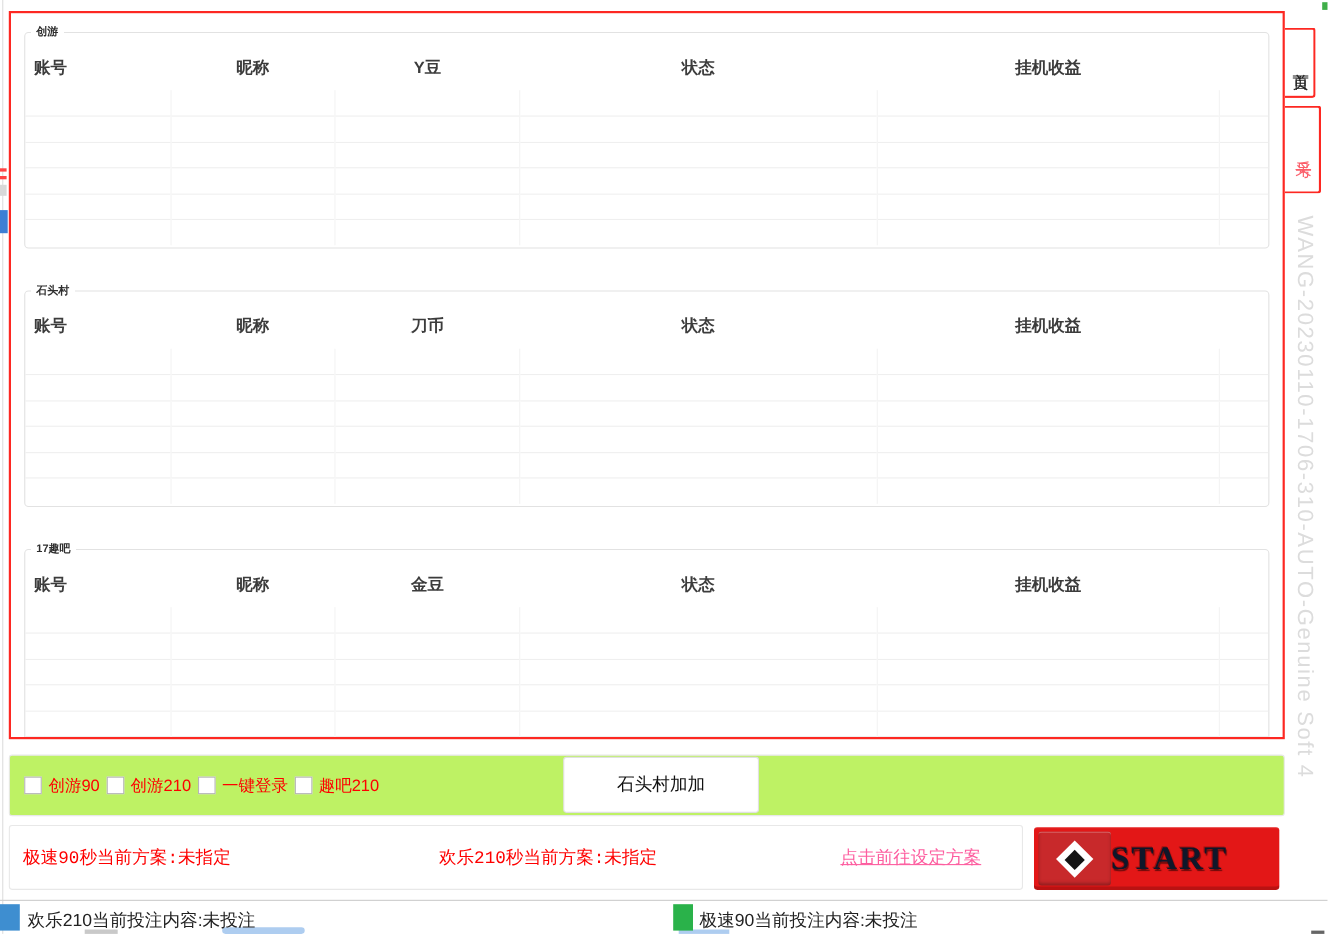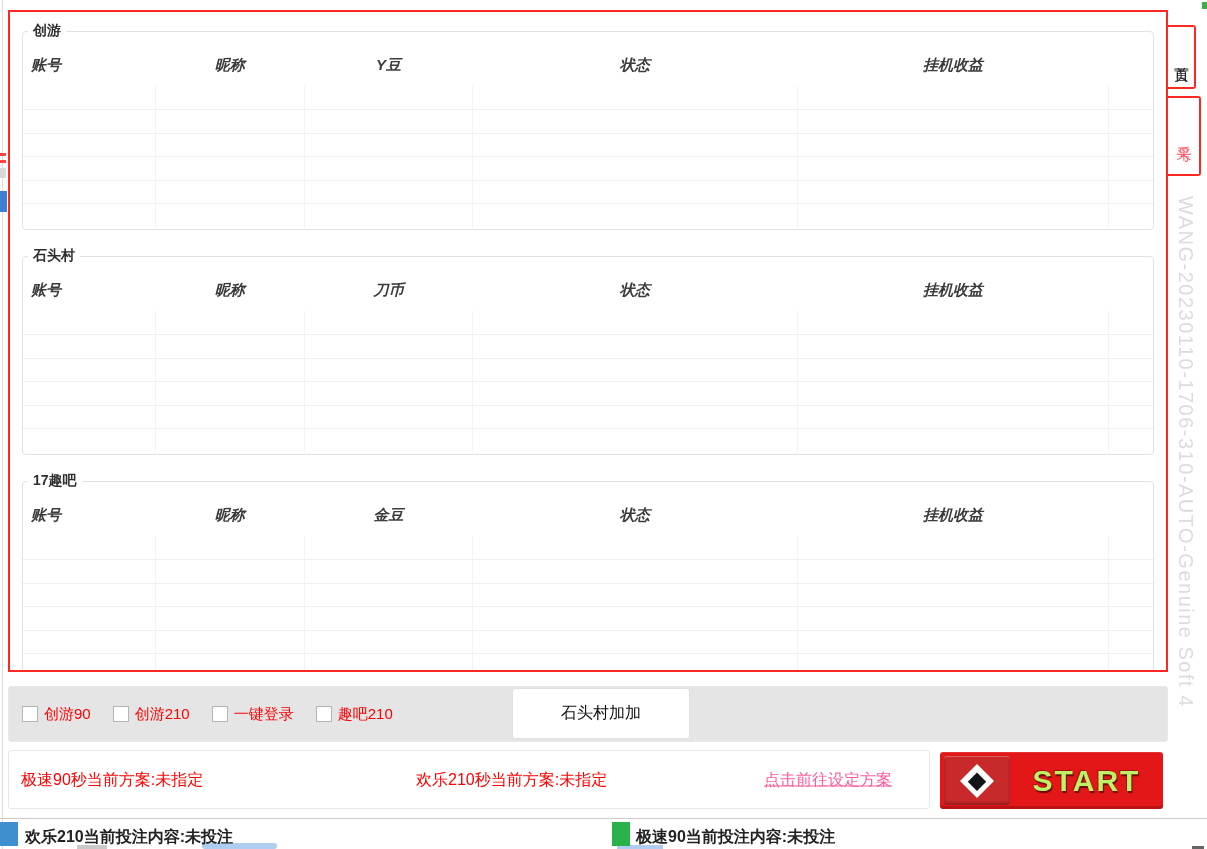--- a/index.html
+++ b/index.html
@@ -19,25 +19,25 @@
 
   
   .main-panel{
     position:absolute;left:8px;top:10px;width:1160px;height:662px;
     border:2px solid var(--red);background:#fff;overflow:hidden;
   }
   fieldset.group{
     border:1px solid #e2e2e2;border-radius:4px;
     margin:10px 12px 0 12px;padding:4px 0 2px 0;
   }
-  fieldset.group + fieldset.group{margin-top:17px;}
+  fieldset.group + fieldset.group{margin-top:31px;}
   fieldset.group legend{
-    font-size:14px;font-weight:600;color:#2e2e2e;padding:0 5px;margin-left:5px;
-  }
-  table.accounts{width:100%;border-collapse:collapse;table-layout:fixed;font-style:italic;}
+    font-size:10px;font-weight:600;color:#2e2e2e;padding:0 5px;margin-left:5px;
+  }
+  table.accounts{width:100%;border-collapse:collapse;table-layout:fixed;}
   table.accounts thead th{
     height:42px;font-size:15px;font-weight:600;color:#3c3c3c;text-align:center;
   }
   table.accounts thead th.first{text-align:left;padding-left:8px;}
   table.accounts tbody td{height:23.5px;border-left:1px solid var(--grid-v);}
   table.accounts tbody td:first-child{border-left:none;}
   table.accounts tbody tr{border-bottom:1px solid var(--grid);}
   table.accounts tbody tr:last-child{border-bottom:none;}
 
   
@@ -52,73 +52,74 @@
 
   
   .watermark{
     position:absolute;left:1174px;top:196px;writing-mode:vertical-rl;
     font-size:20px;color:#dcdcdc;letter-spacing:1.5px;white-space:nowrap;
   }
 
   
   .login-panel{
     position:absolute;left:8px;top:686px;width:1160px;height:56px;
-    border:1px solid var(--panel-border);border-radius:3px;background:#e5e5e5;
-    display:flex;align-items:center;padding-left:13px;gap:22px;
+    border:1px solid var(--panel-border);border-radius:3px;background:#bef264;
+    display:flex;align-items:center;padding-left:13px;gap:6px;
   }
   .checkbox-item{display:flex;align-items:center;gap:6px;}
   .checkbox-box{width:16px;height:16px;border:1px solid #b5b5b5;background:#fff;flex:0 0 auto;}
   .checkbox-label{color:var(--label-red);font-size:15px;white-space:nowrap;}
   .login-button{
     position:absolute;left:512px;top:688px;width:178px;height:51px;
     background:#fff;border:1px solid #e0e0e0;border-radius:3px;
     font-size:16px;color:#111;display:flex;align-items:center;justify-content:center;
     font-family:"Liberation Sans", sans-serif;cursor:pointer;
   }
 
   
   .plan-panel{
     position:absolute;left:8px;top:750px;width:922px;height:59px;
     border:1px solid var(--panel-border);border-radius:3px;background:#fff;
   }
   .plan-text{position:absolute;top:50%;transform:translateY(-50%);font-size:16px;white-space:nowrap;}
-  .plan-text.red{color:var(--label-red);}
+  .plan-text.red{color:var(--label-red);font-family:Liberation Mono, monospace;}
   .plan-text.t1{left:12px;}
-  .plan-text.t2{left:407px;}
+  .plan-text.t2{left:390px;}
   .plan-link{left:755px;color:var(--pink);cursor:pointer;text-decoration:underline;}
 
   
   .start-button{
     position:absolute;left:940px;top:752px;width:223px;height:57px;
     background:#e31717;border-radius:3px;display:flex;align-items:center;
     box-shadow:inset 0 -3px 0 rgba(0,0,0,0.18), inset 0 1px 0 rgba(255,255,255,0.12);
     cursor:pointer;
   }
   .start-icon-area{
     width:66px;height:49px;margin-left:4px;background:#c8292b;border-radius:3px;
     box-shadow:inset 0 1px 0 rgba(255,255,255,0.28), inset 0 -2px 3px rgba(0,0,0,0.28);
     display:flex;align-items:center;justify-content:center;flex:0 0 auto;
   }
   .diamond-outer{
     width:24px;height:24px;background:#fff;transform:rotate(45deg);
     display:flex;align-items:center;justify-content:center;
   }
   .diamond-inner{width:13px;height:13px;background:#141414;}
   .start-label{
-    flex:1;text-align:center;color:#bef264;font-size:30px;font-weight:bold;
+    flex:1;color:#0f172a;font-size:30px;font-weight:bold;
     letter-spacing:2px;
     text-shadow:1px 2px 1px rgba(0,0,0,0.55), -1px -1px 0 rgba(0,0,0,0.3);
+    font-family:Liberation Serif, serif;
   }
 
   
   .bottom-divider{position:absolute;left:0;top:818px;width:1207px;height:1px;background:#cccccc;}
   .bet-swatch{position:absolute;top:822px;width:18px;height:24px;}
   .bet-swatch.blue{left:0;background:#3e8ed0;}
   .bet-swatch.green{left:612px;background:#2ab24a;}
-  .bet-text{position:absolute;top:827px;font-size:16px;color:#222;white-space:nowrap;font-weight:bold;}
+  .bet-text{position:absolute;top:827px;font-size:16px;color:#222;white-space:nowrap;}
   .bet-text.t1{left:25px;}
   .bet-text.t2{left:636px;}
 
   
   .frag{position:absolute;}
   .frag.edge-line{left:2px;top:0;width:1px;height:849px;background:#dedede;}
   .frag.red-dash1{left:0;top:153px;width:6px;height:3px;background:#f44;}
   .frag.red-dash2{left:0;top:160px;width:6px;height:3px;background:#f44;}
   .frag.gray-box{left:0;top:168px;width:6px;height:10px;background:#d8d8d8;}
   .frag.blue-box{left:0;top:191px;width:7px;height:21px;background:#3d7fd4;}

